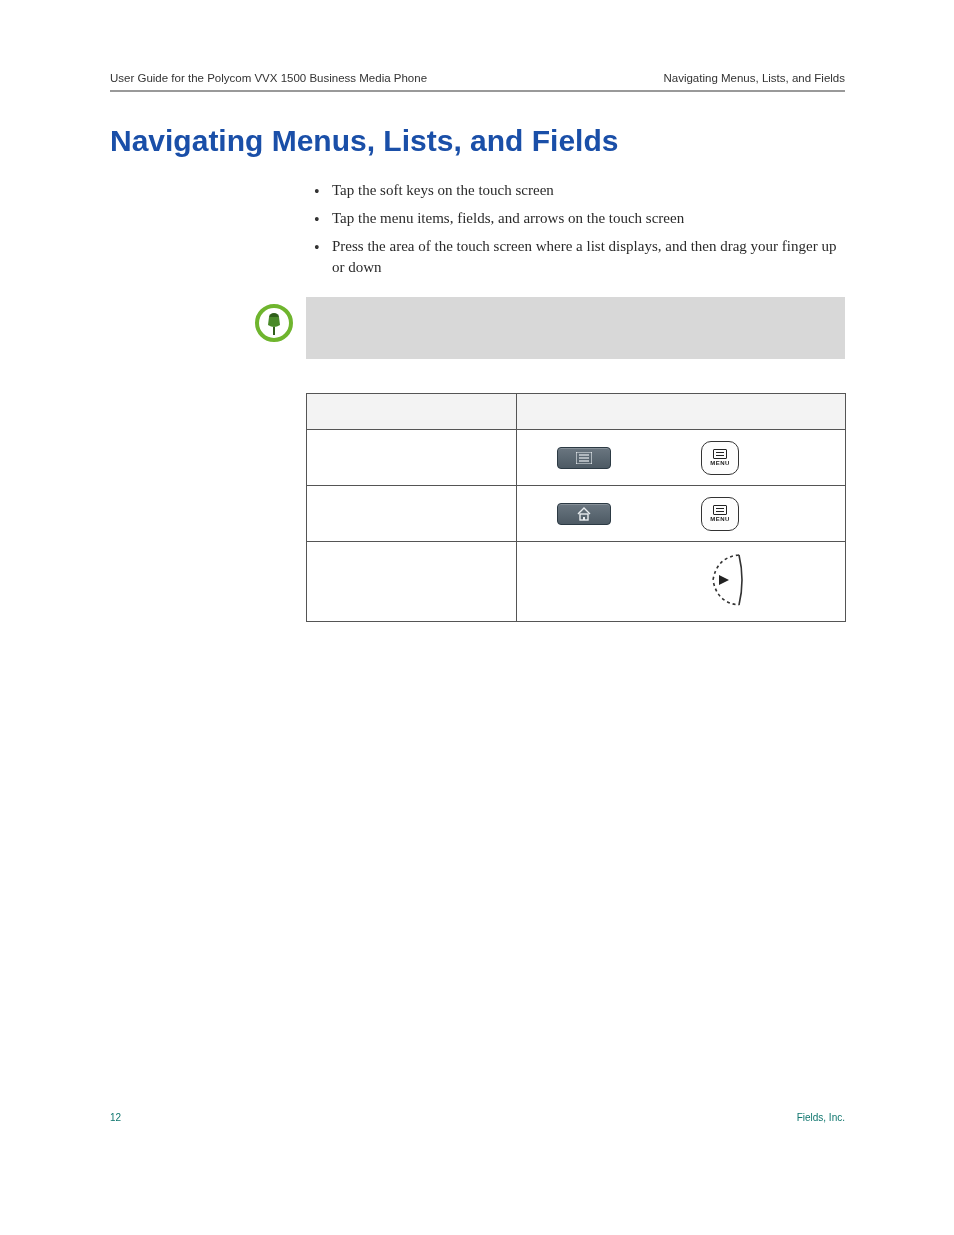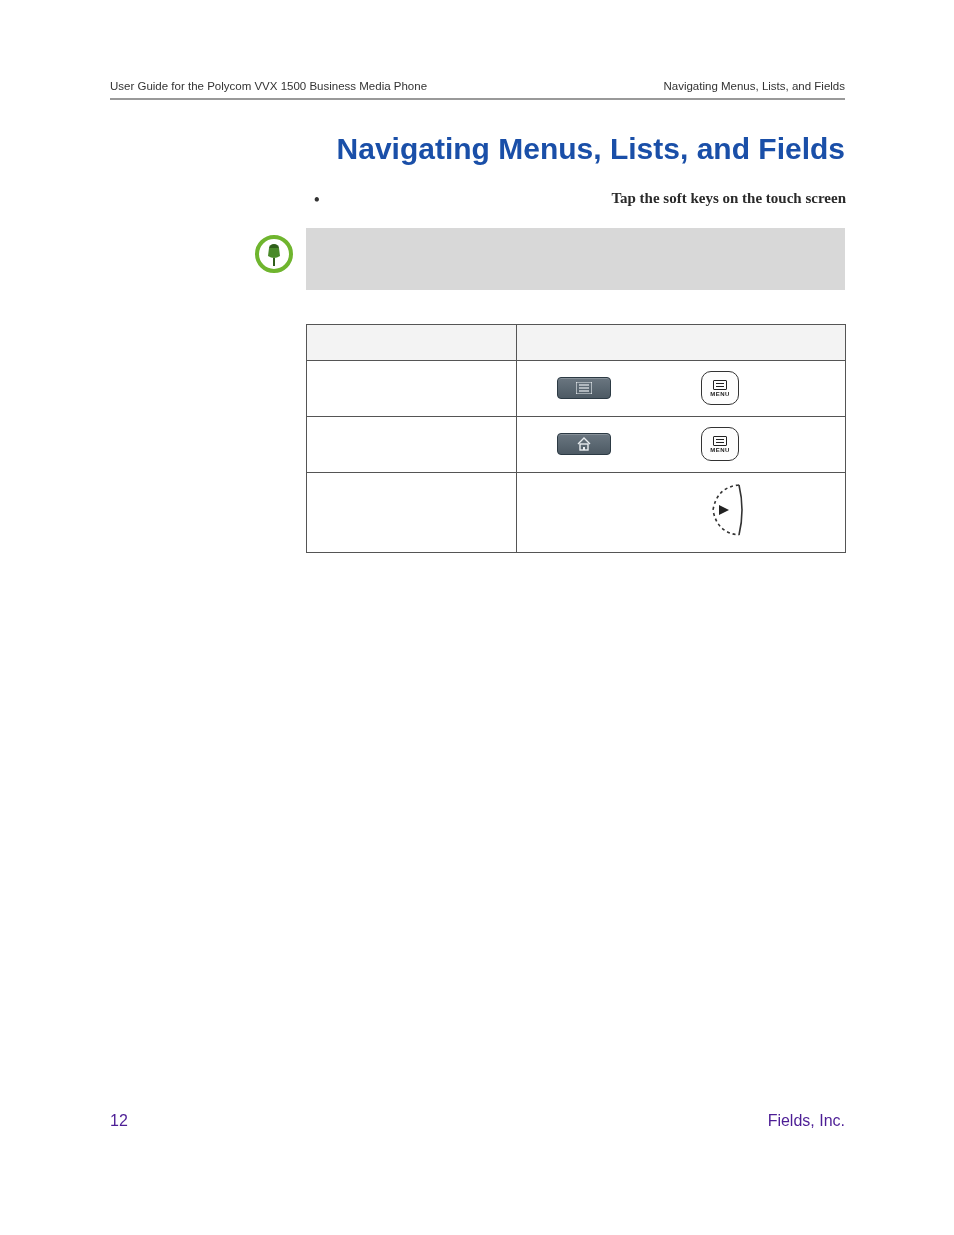--- a/index.html
+++ b/index.html
@@ -7,23 +7,22 @@
     width: 954px;
     height: 1235px;
     background: #fff;
     font-family: Georgia, 'Times New Roman', serif;
     position: relative;
     color: #222;
   }
   .page {
     position: absolute;
     left: 110px;
-    top: 80px;
+    top: 72px;
     width: 735px;
-    text-align: right;
   }
   .header-row {
     display: flex;
     justify-content: space-between;
     font-family: Arial, Helvetica, sans-serif;
     font-size: 11.5px;
     color: #333;
     border-bottom: 2px solid #999;
     padding-bottom: 6px;
     margin-bottom: 32px;
@@ -44,21 +43,20 @@
   }
   .body-col p { margin-bottom: 8px; }
   ul.bullets {
     list-style: none;
     margin: 4px 0 10px 0;
   }
   ul.bullets li {
     position: relative;
     padding-left: 26px;
     margin-bottom: 6px;
-    font-weight: bold;
   }
   ul.bullets li::before {
     content: "•";
     position: absolute;
     left: 8px;
     top: 0;
     font-size: 16px;
     color: #333;
   }
   .note-row {
@@ -153,38 +151,40 @@
   }
   .left-arrow-key svg { width: 100%; height: 100%; }
   .footer {
     position: absolute;
     left: 110px;
     top: 1112px;
     width: 735px;
     display: flex;
     justify-content: space-between;
     font-family: Arial, Helvetica, sans-serif;
-    font-size: 16px;
-    color: #4c1d95;
+    font-size: 10px;
+    color: #0f766e;
   }
 </style>
 </head>
 <body>
 
 <div class="page">
   <div class="header-row">
     <span>User Guide for the Polycom VVX 1500 Business Media Phone</span>
     <span>Navigating Menus, Lists, and Fields</span>
   </div>
 
   <h1 class="section-title">Navigating Menus, Lists, and Fields</h1>
 
   <div class="body-col">
     <ul class="bullets">
       <li>Tap the soft keys on the touch screen</li>
+      <li>Tap the menu items, fields, and arrows on the touch screen</li>
+      <li>Press the area of the touch screen where a list displays, and then drag your finger up or down</li>
     </ul>
   </div>
 
   <div class="note-row">
     <div class="note-icon-wrap">
       <span>
         <svg width="40" height="40" viewBox="0 0 40 40">
           <circle cx="20" cy="20" r="17" fill="none" stroke="#6fb52e" stroke-width="4"></circle>
           <ellipse cx="20" cy="14" rx="5" ry="4" fill="#2f5f1a"></ellipse>
           <path d="M15 14 L14 22 Q20 26 26 22 L25 14 Z" fill="#4a8a2a"></path>

